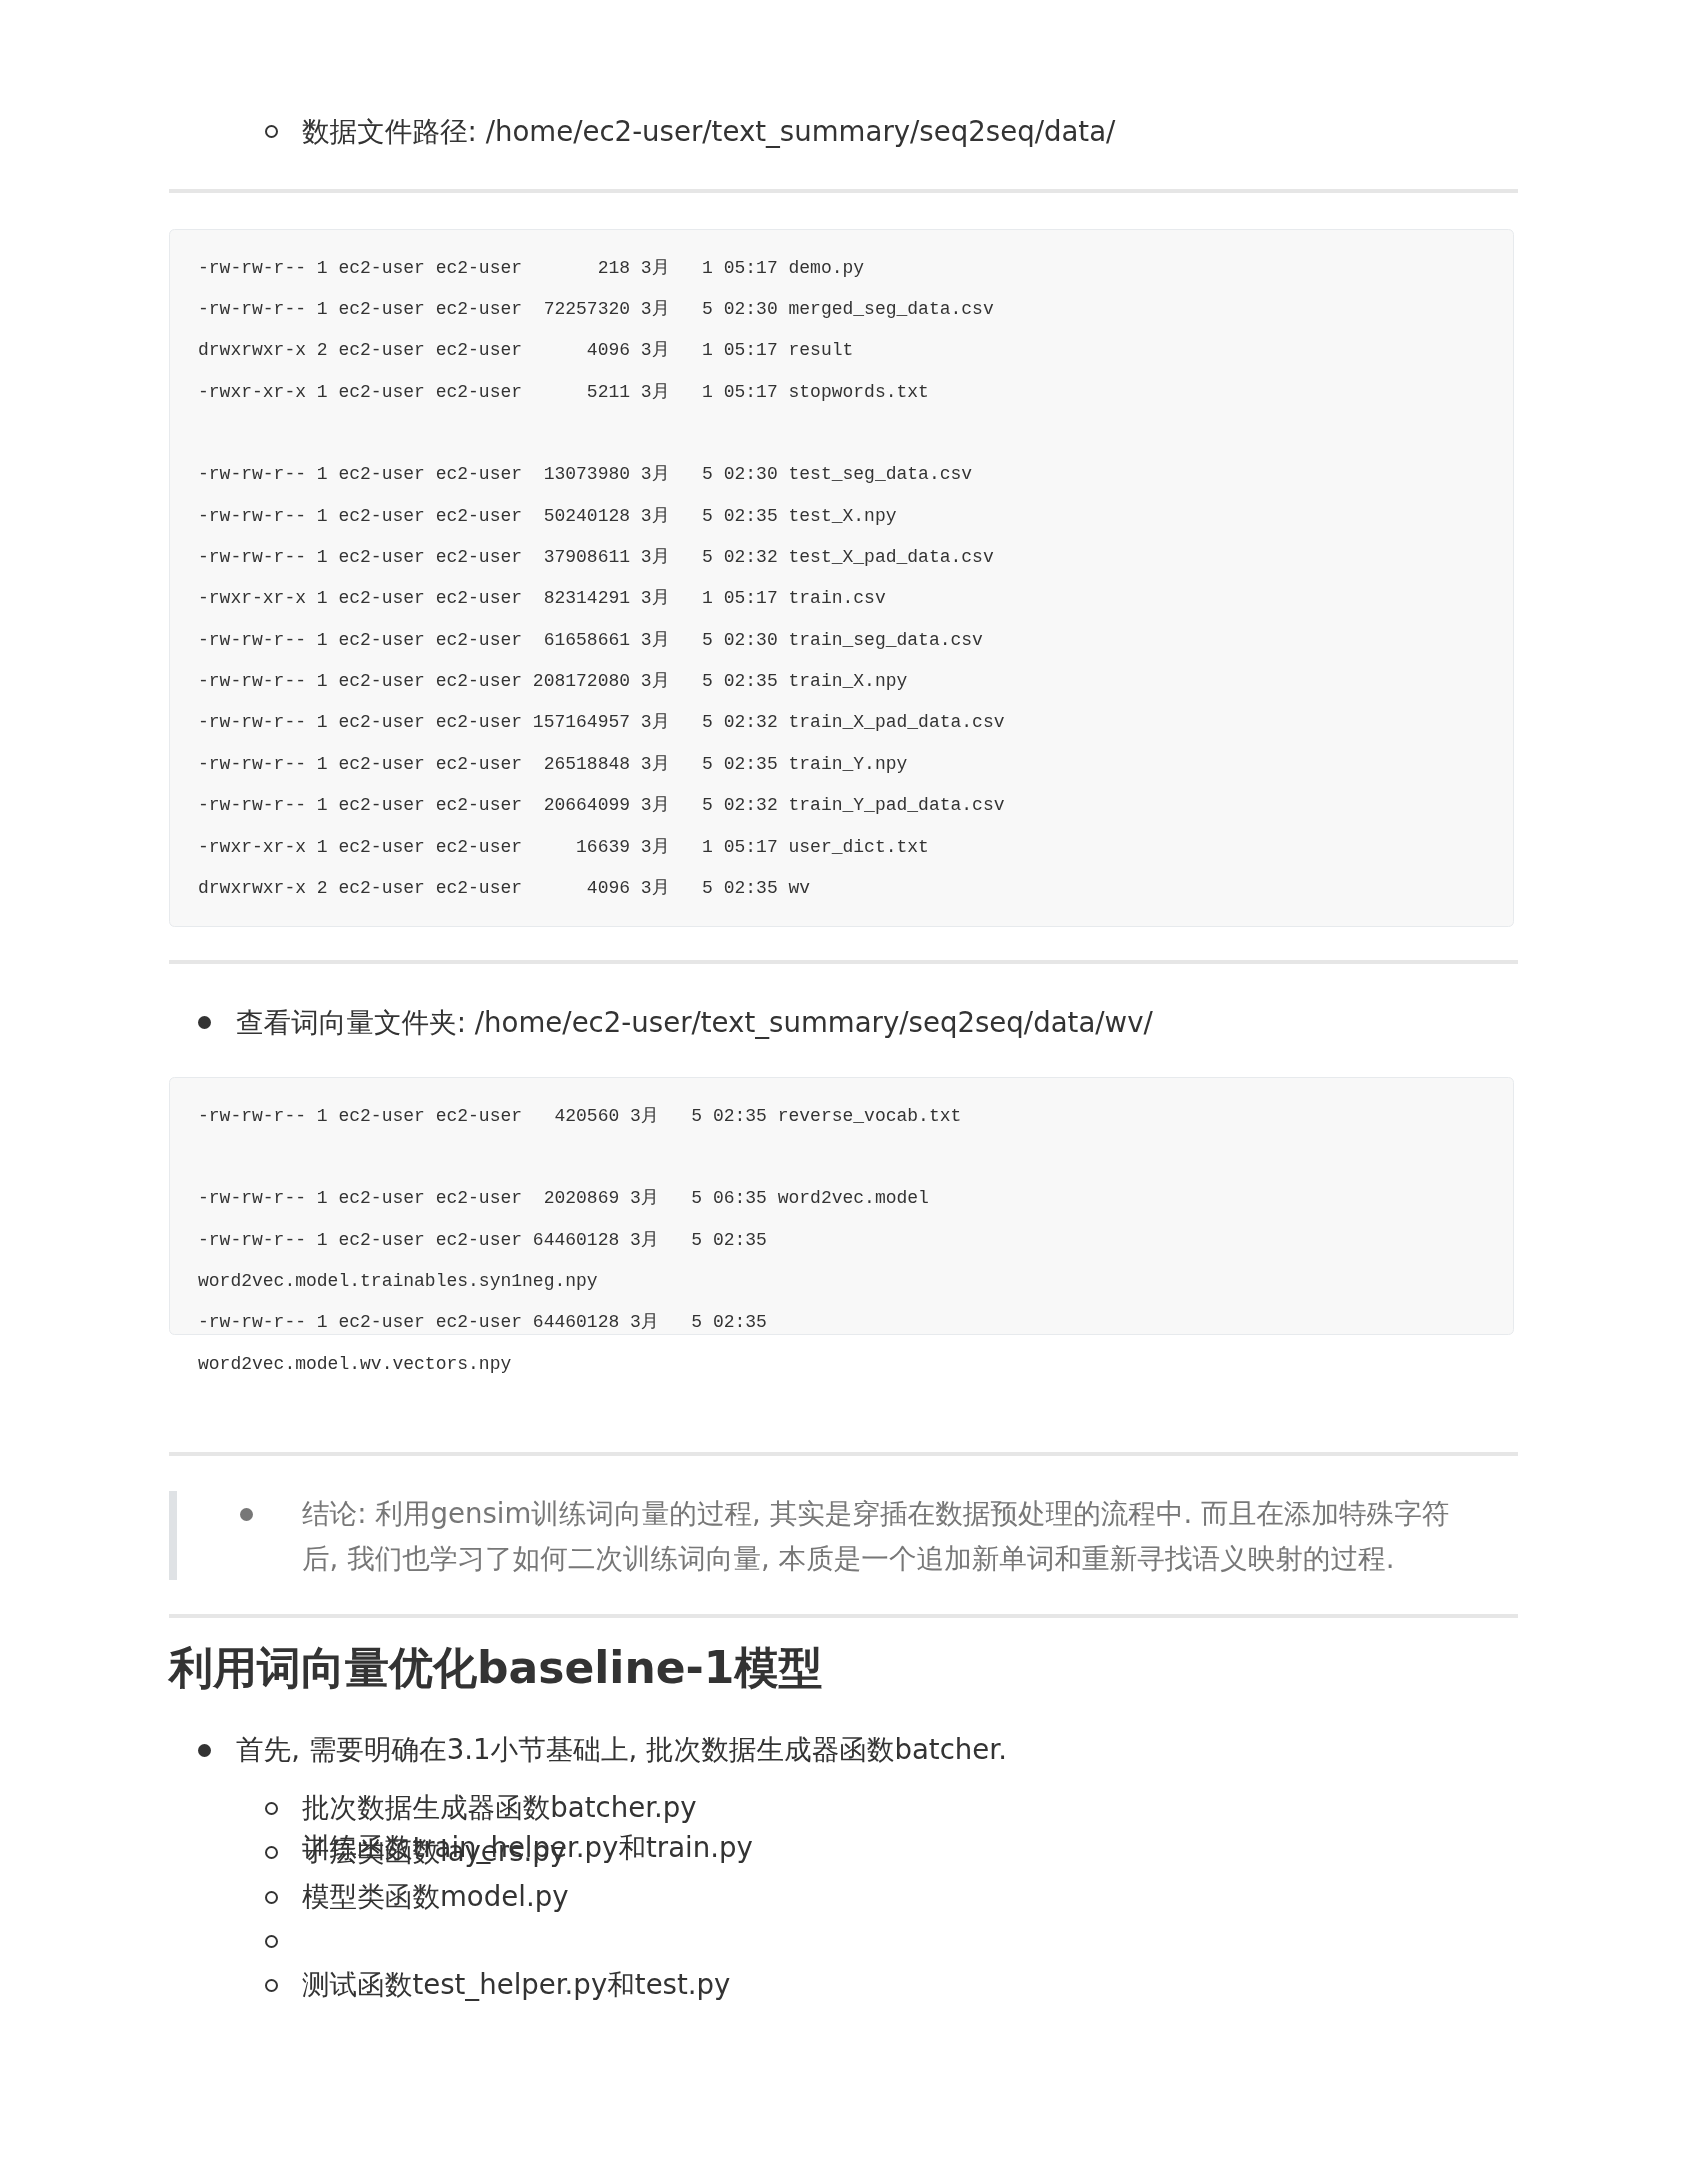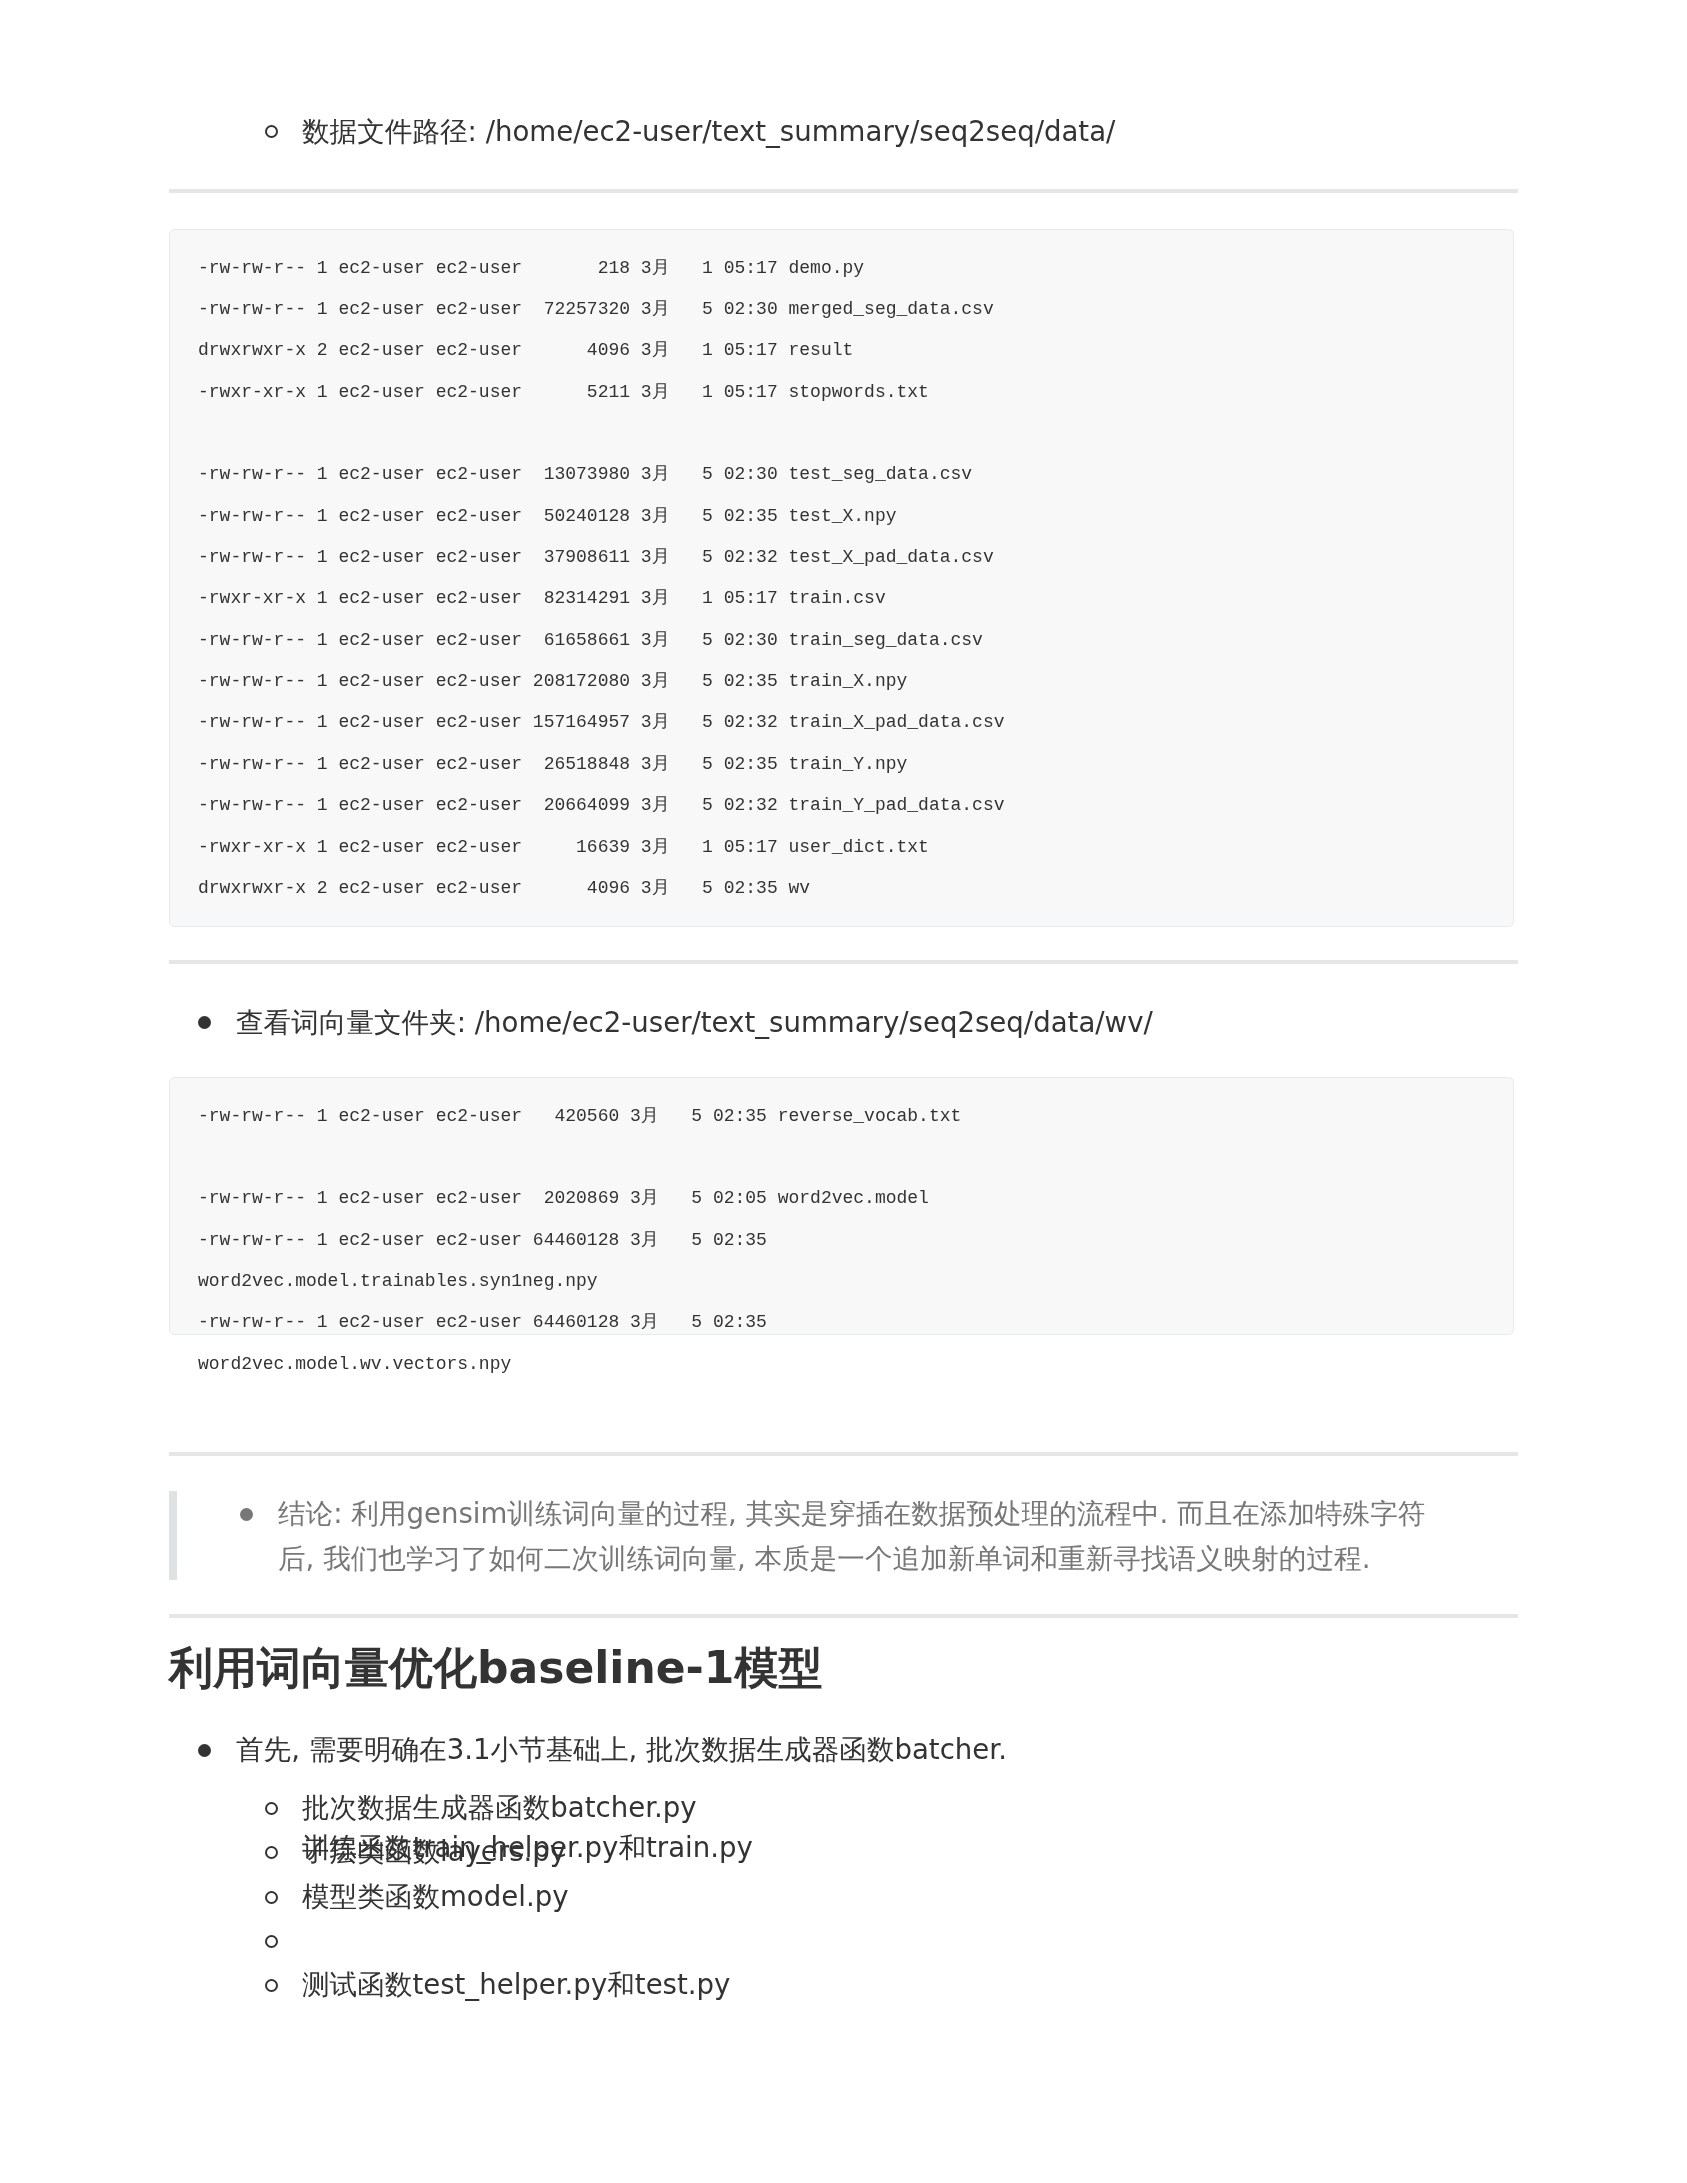--- a/index.html
+++ b/index.html
@@ -19,21 +19,21 @@
     background: #f8f8f8; border: 1.7px solid #e7eaed; border-radius: 5.5px;
     box-sizing: border-box;
   }
   .code-line {
     position: absolute; left: 28px;
     font-family: "Liberation Mono", "DejaVu Sans Mono", monospace;
     font-size: 18px; line-height: 41px; white-space: pre; color: #333333;
   }
 
   .quote-bar { position: absolute; left: 169px; width: 7.7px; background: #dfe2e5; }
-  .quote-text { color: #777777; }
+  .quote-text { color: #777777; margin-left: 24px; }
   .quote-disc { background: #777777; }
 
   .heading {
     position: absolute; left: 169px; font-size: 44px; font-weight: bold; line-height: 61px;
     white-space: nowrap; color: #333333;
   }
 </style>
 </head>
 <body>
 
@@ -60,21 +60,21 @@
   <div class="code-line" style="top:638px;">drwxrwxr-x 2 ec2-user ec2-user      4096 3月   5 02:35 wv</div>
 </div>
 
 <div class="hr" style="top:960px;"></div>
 
 <div class="bullet-disc" style="left:198px; top:1016px;"></div>
 <div class="line-text" style="left:236px; top:1001px;">查看词向量文件夹: /home/ec2-user/text_summary/seq2seq/data/wv/</div>
 
 <div class="code-block" style="top:1077px; height:258px;">
   <div class="code-line" style="top:17.6px;">-rw-rw-r-- 1 ec2-user ec2-user   420560 3月   5 02:35 reverse_vocab.txt</div>
-  <div class="code-line" style="top:100px;">-rw-rw-r-- 1 ec2-user ec2-user  2020869 3月   5 02:05 word2vec.model</div>
+  <div class="code-line" style="top:100px;">-rw-rw-r-- 1 ec2-user ec2-user  2020869 3月   5 06:35 word2vec.model</div>
   <div class="code-line" style="top:142px;">-rw-rw-r-- 1 ec2-user ec2-user 64460128 3月   5 02:35</div>
   <div class="code-line" style="top:183px;">word2vec.model.trainables.syn1neg.npy</div>
   <div class="code-line" style="top:224px;">-rw-rw-r-- 1 ec2-user ec2-user 64460128 3月   5 02:35</div>
   <div class="code-line" style="top:266px;">word2vec.model.wv.vectors.npy</div>
 </div>
 
 <div class="hr" style="top:1452px;"></div>
 
 <div class="quote-bar" style="top:1491px; height:89px;"></div>
 <div class="bullet-disc quote-disc" style="left:240px; top:1508px;"></div>

